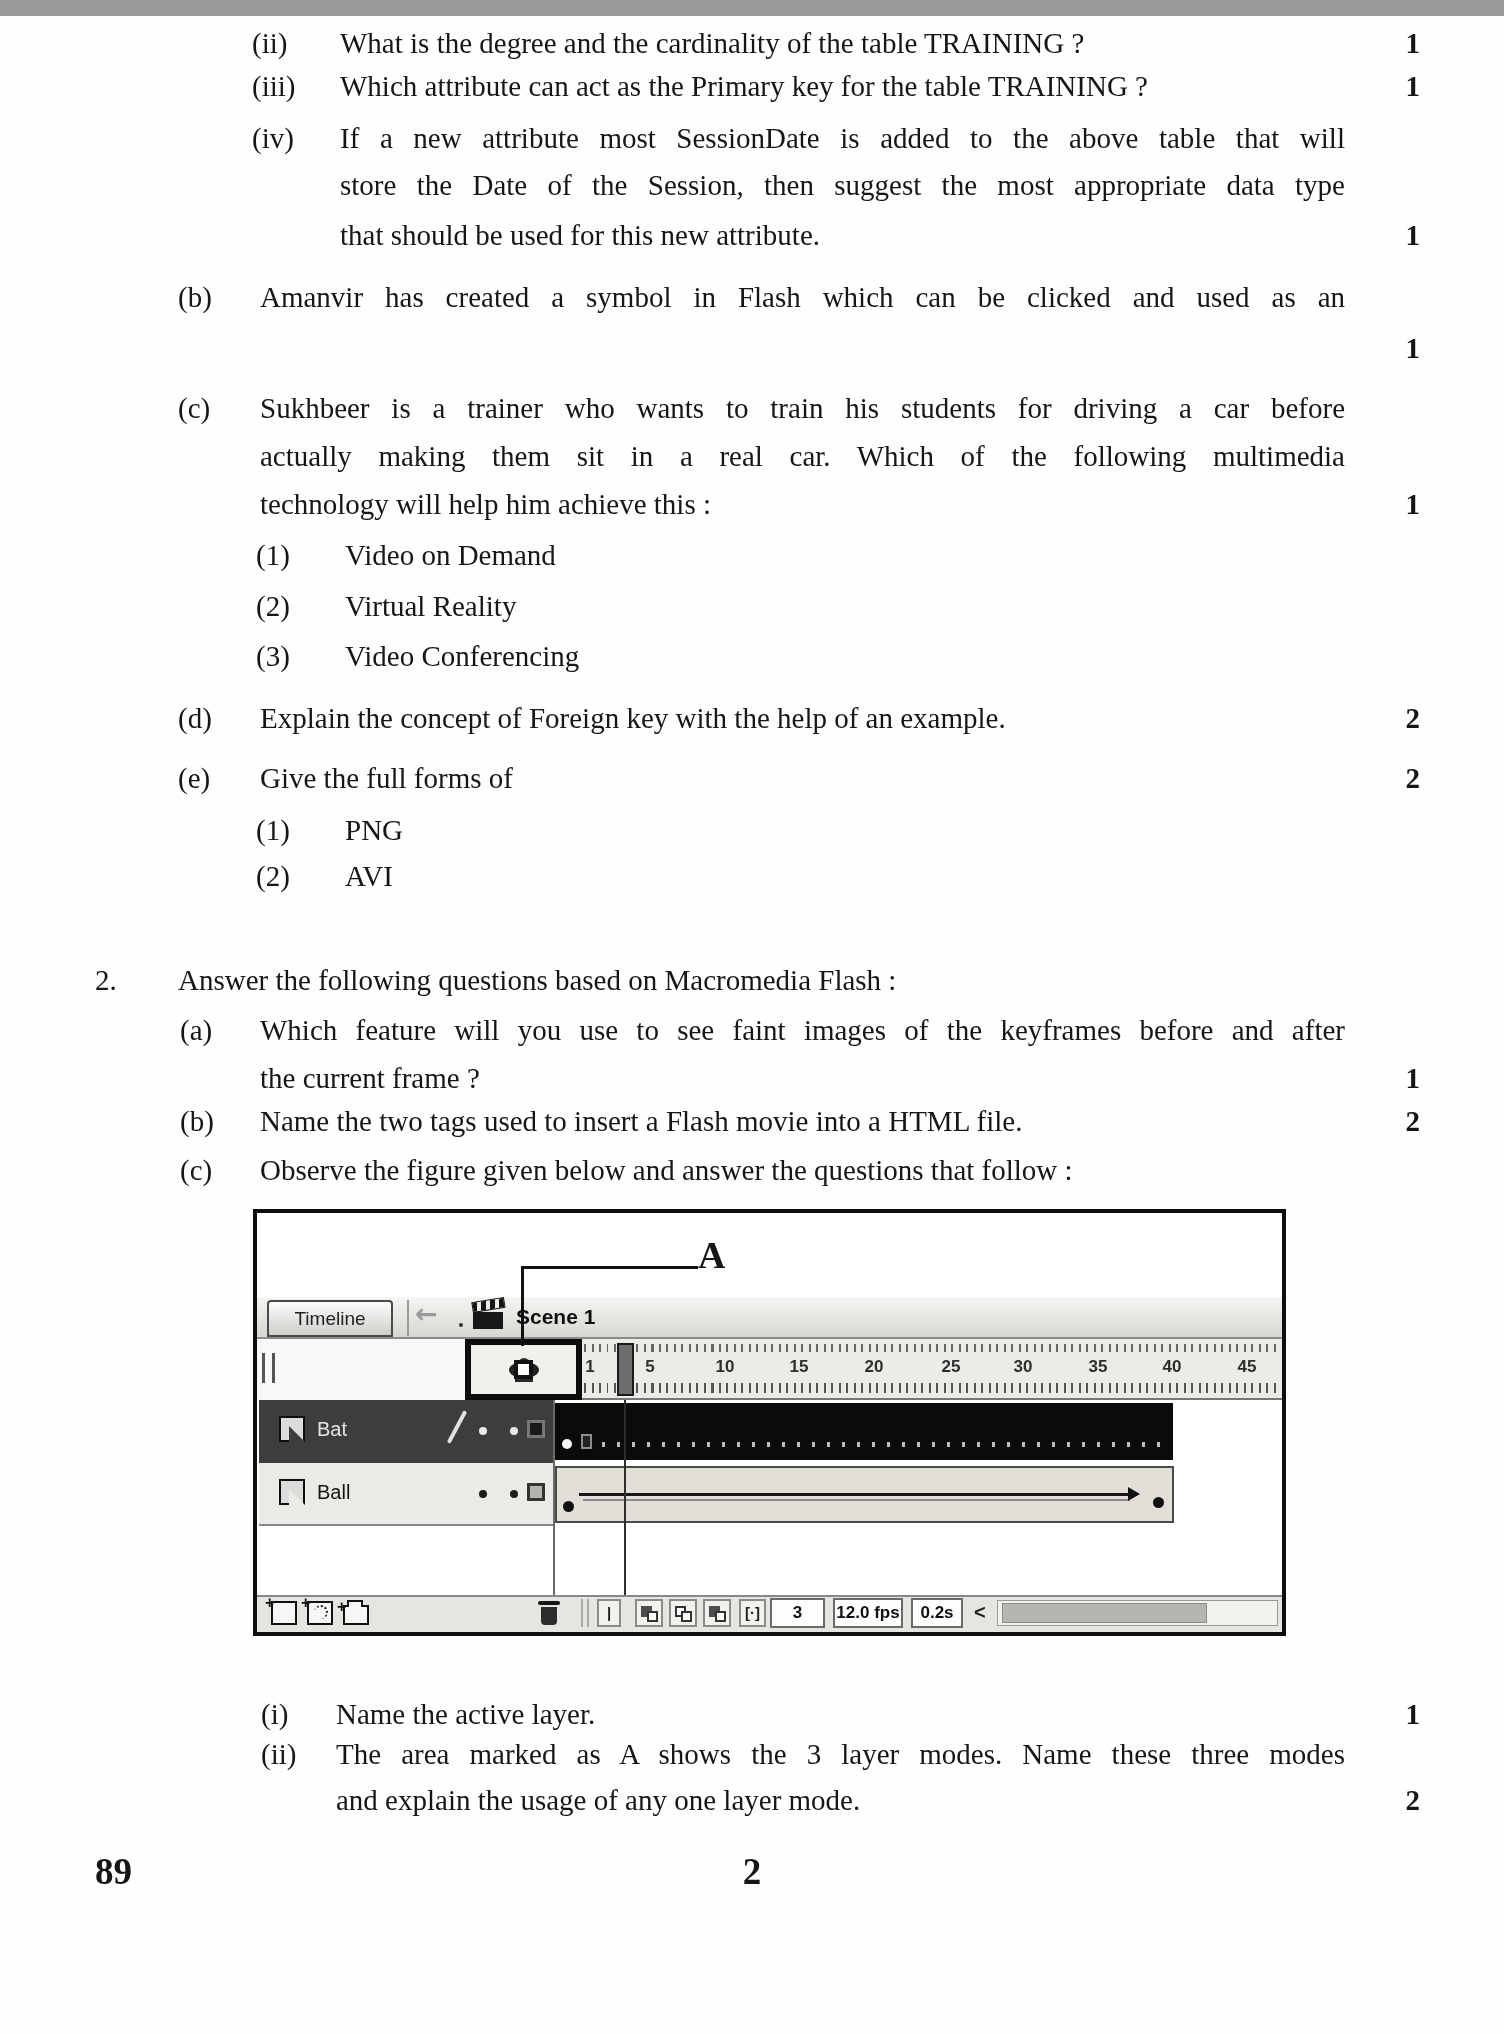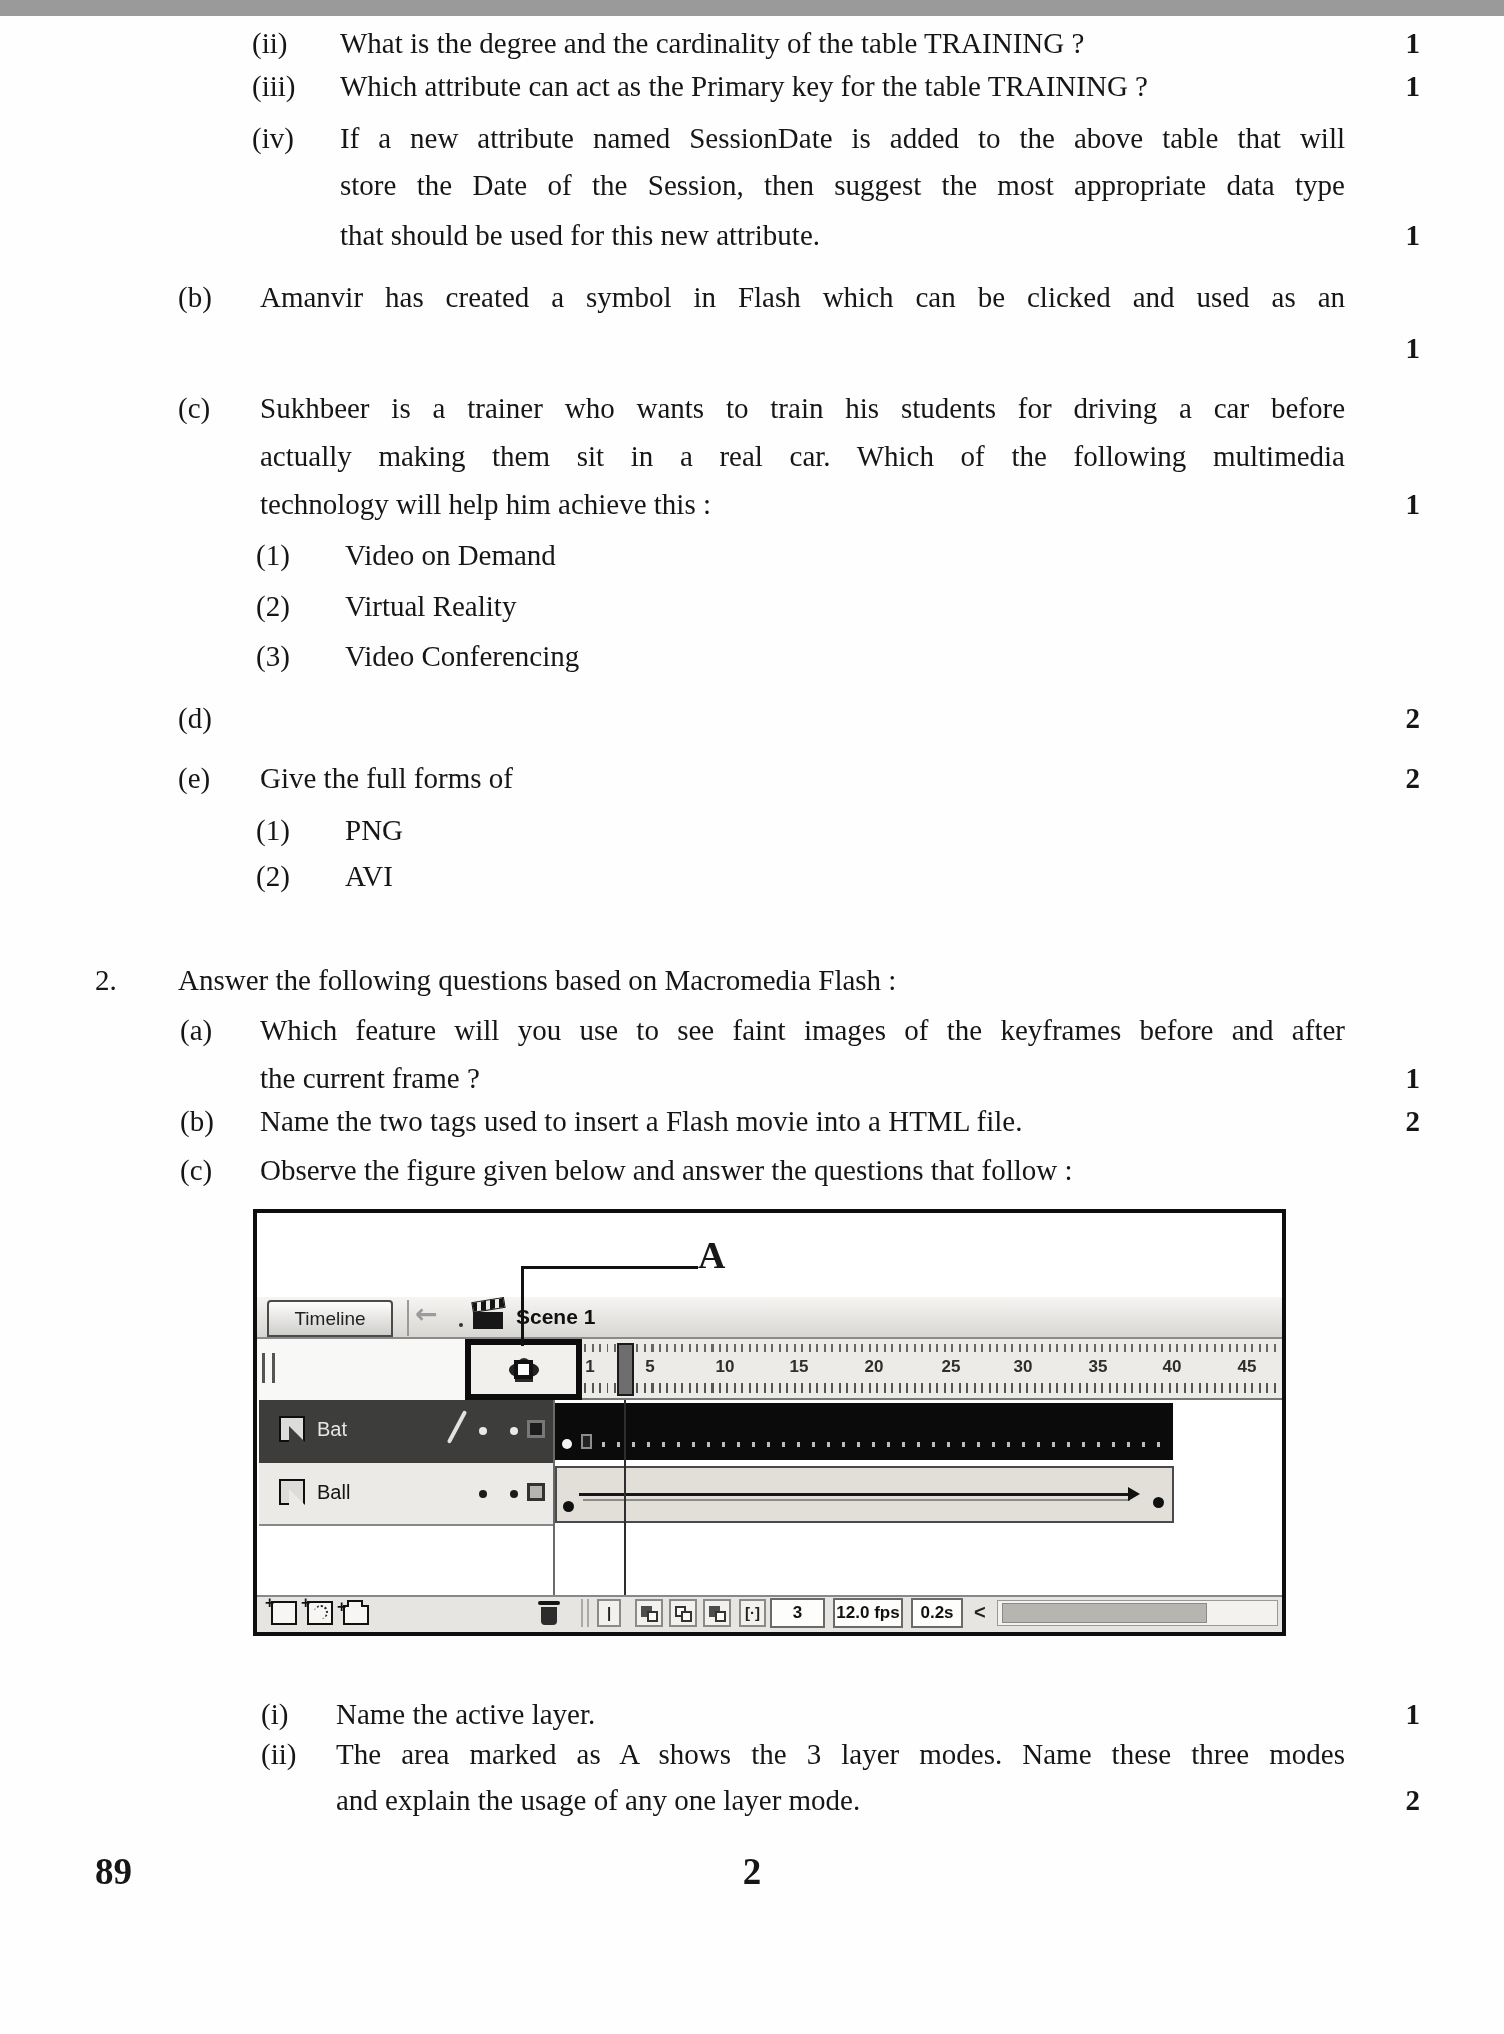--- a/index.html
+++ b/index.html
@@ -125,21 +125,21 @@
     <span class="txt" style="left:340px">What is the degree and the cardinality of the table TRAINING ?</span>
     <span class="mk">1</span>
   </div>
   <div class="row" style="top:51px">
     <span class="lbl" style="left:252px">(iii)</span>
     <span class="txt" style="left:340px">Which attribute can act as the Primary key for the table TRAINING ?</span>
     <span class="mk">1</span>
   </div>
   <div class="row" style="top:103px">
     <span class="lbl" style="left:252px">(iv)</span>
-    <span class="txt just" style="left:340px;width:1005px">If a new attribute named SessionDate is added to the above table that will</span>
+    <span class="txt just" style="left:340px;width:1005px">If a new attribute most SessionDate is added to the above table that will</span>
   </div>
   <div class="row" style="top:150px">
     <span class="txt just" style="left:340px;width:1005px">store the Date of the Session, then suggest the most appropriate data type</span>
   </div>
   <div class="row" style="top:200px">
     <span class="txt" style="left:340px">that should be used for this new attribute.</span>
     <span class="mk">1</span>
   </div>
   <div class="row" style="top:262px">
     <span class="lbl" style="left:178px">(b)</span>
@@ -166,20 +166,21 @@
   <div class="row" style="top:571px">
     <span class="lbl" style="left:256px">(2)</span>
     <span class="txt" style="left:345px">Virtual Reality</span>
   </div>
   <div class="row" style="top:621px">
     <span class="lbl" style="left:256px">(3)</span>
     <span class="txt" style="left:345px">Video Conferencing</span>
   </div>
   <div class="row" style="top:683px">
     <span class="lbl" style="left:178px">(d)</span>
+    <span class="txt" style="left:260px">Explain the concept of Foreign key with the help of an example.</span>
     <span class="mk">2</span>
   </div>
   <div class="row" style="top:743px">
     <span class="lbl" style="left:178px">(e)</span>
     <span class="txt" style="left:260px">Give the full forms of</span>
     <span class="mk">2</span>
   </div>
   <div class="row" style="top:795px">
     <span class="lbl" style="left:256px">(1)</span>
     <span class="txt" style="left:345px">PNG</span>

